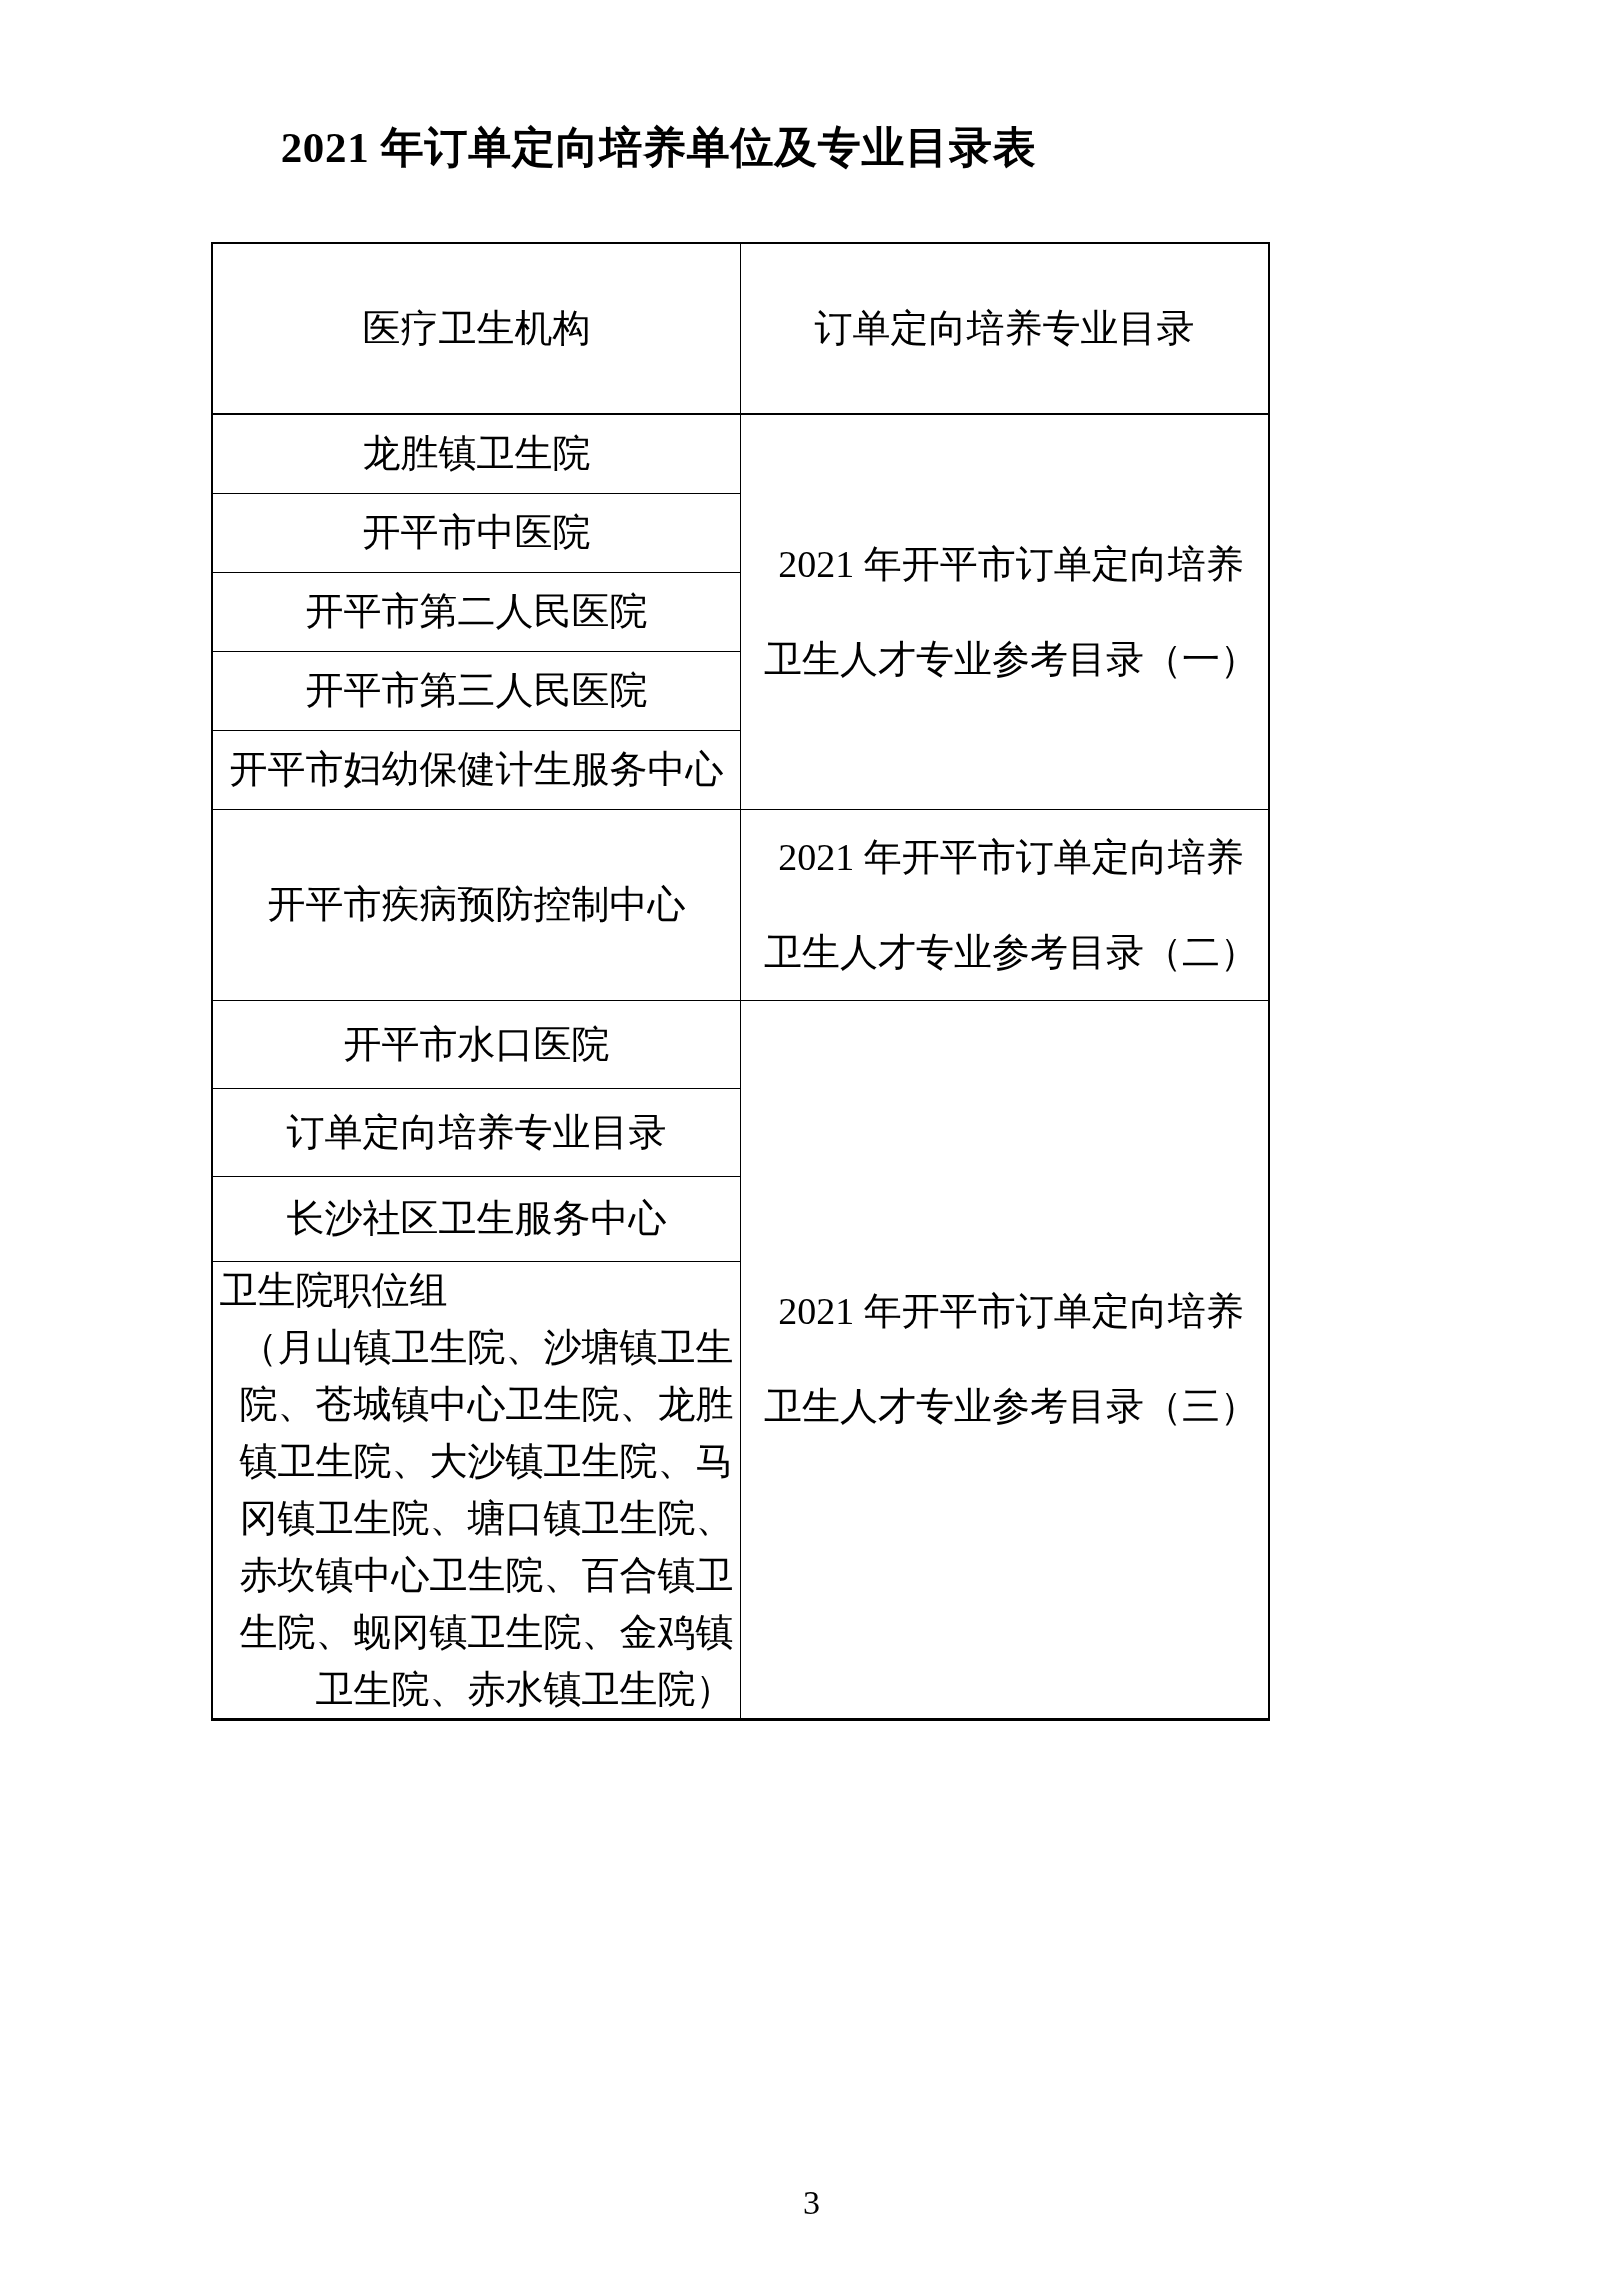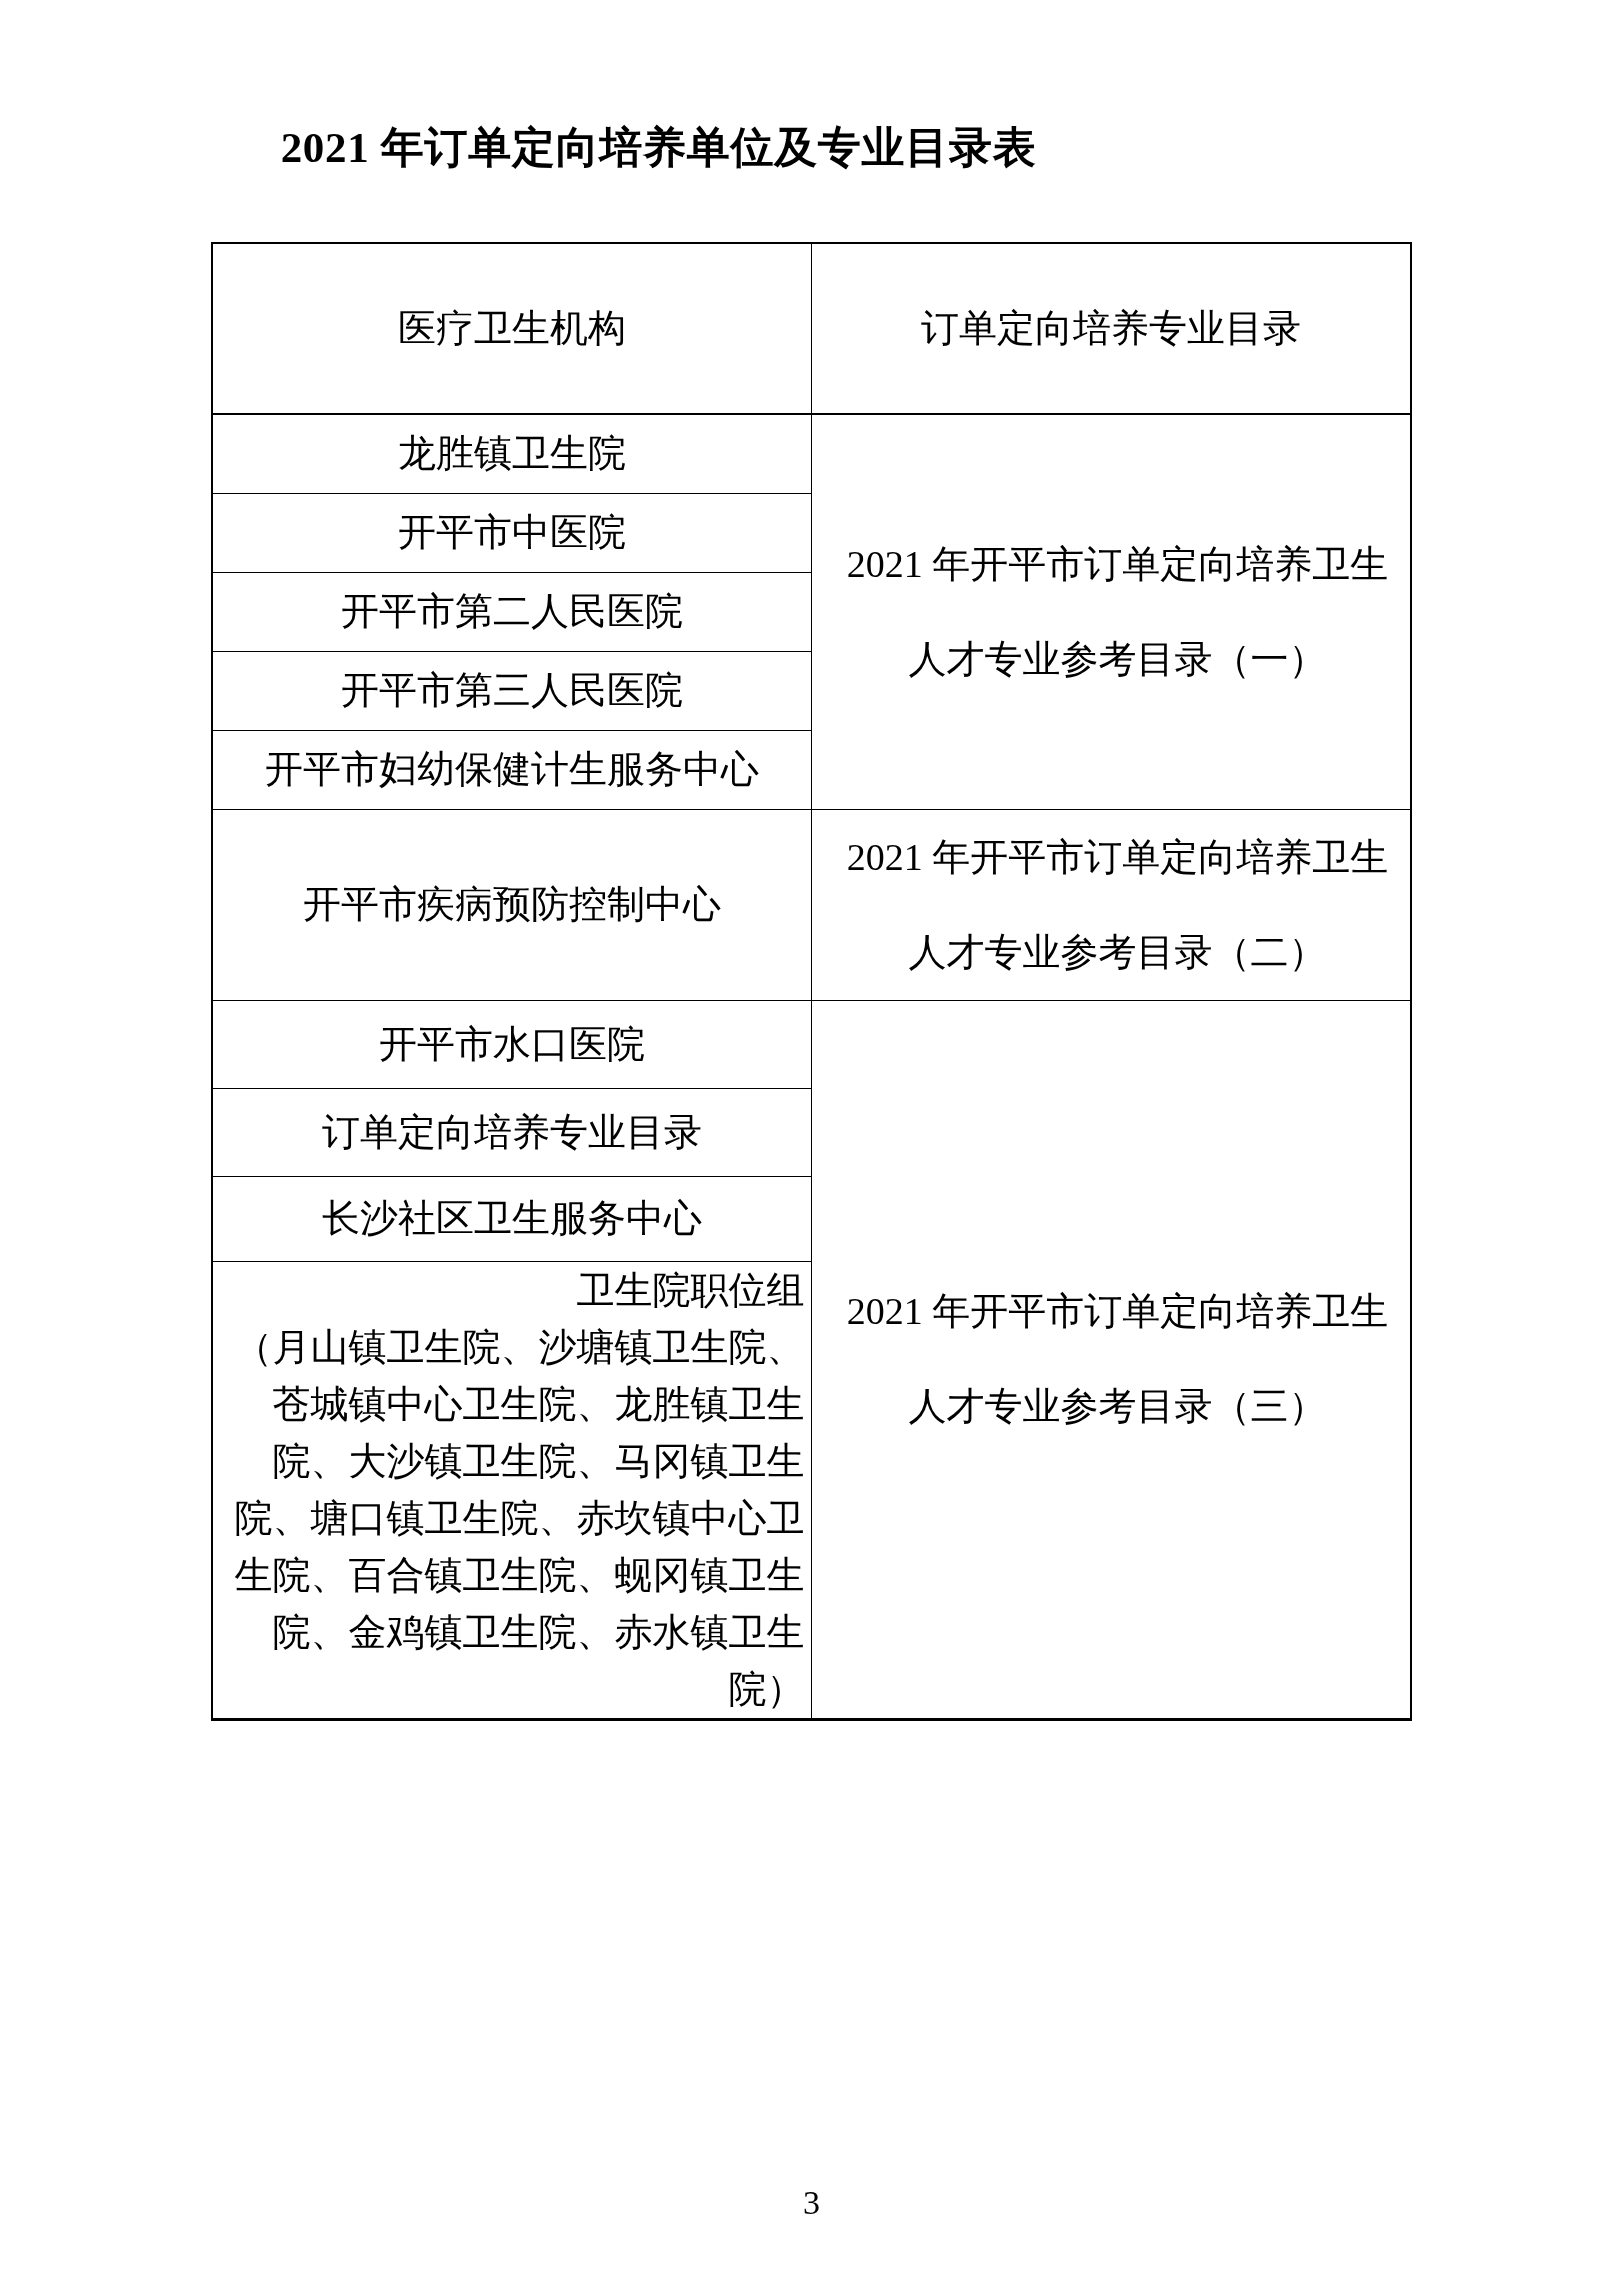--- a/index.html
+++ b/index.html
@@ -22,21 +22,21 @@
     text-align: center;
     font-size: 43px;
     font-weight: 700;
     letter-spacing: 0.7px;
     white-space: nowrap;
   }
   table.catalog {
     position: absolute;
     left: 211px;
     top: 242px;
-    width: 1201px;
+    width: 1059px;
     border-collapse: collapse;
     table-layout: fixed;
     border: 2px solid #000;
     border-bottom-width: 3.3px;
   }
   table.catalog td {
     border: 1.3px solid #000;
     font-size: 38px;
     vertical-align: middle;
     overflow: hidden;
@@ -60,21 +60,21 @@
     text-align: center;
     padding: 0 9.2px 0 22px;
     line-height: 95px;
   }
   td.bigcell {
     font-size: 36px;
     line-height: 57px;
     padding: 0 6.5px;
     text-align: center;
   }
-  .big-label  { text-align: right; }
+  .big-label  { text-align: left; }
   .big-detail { text-align: right; }
   .page-number {
     position: absolute;
     top: 2184px;
     left: 0;
     width: 1623px;
     text-align: center;
     font-size: 34px;
   }
 </style>

